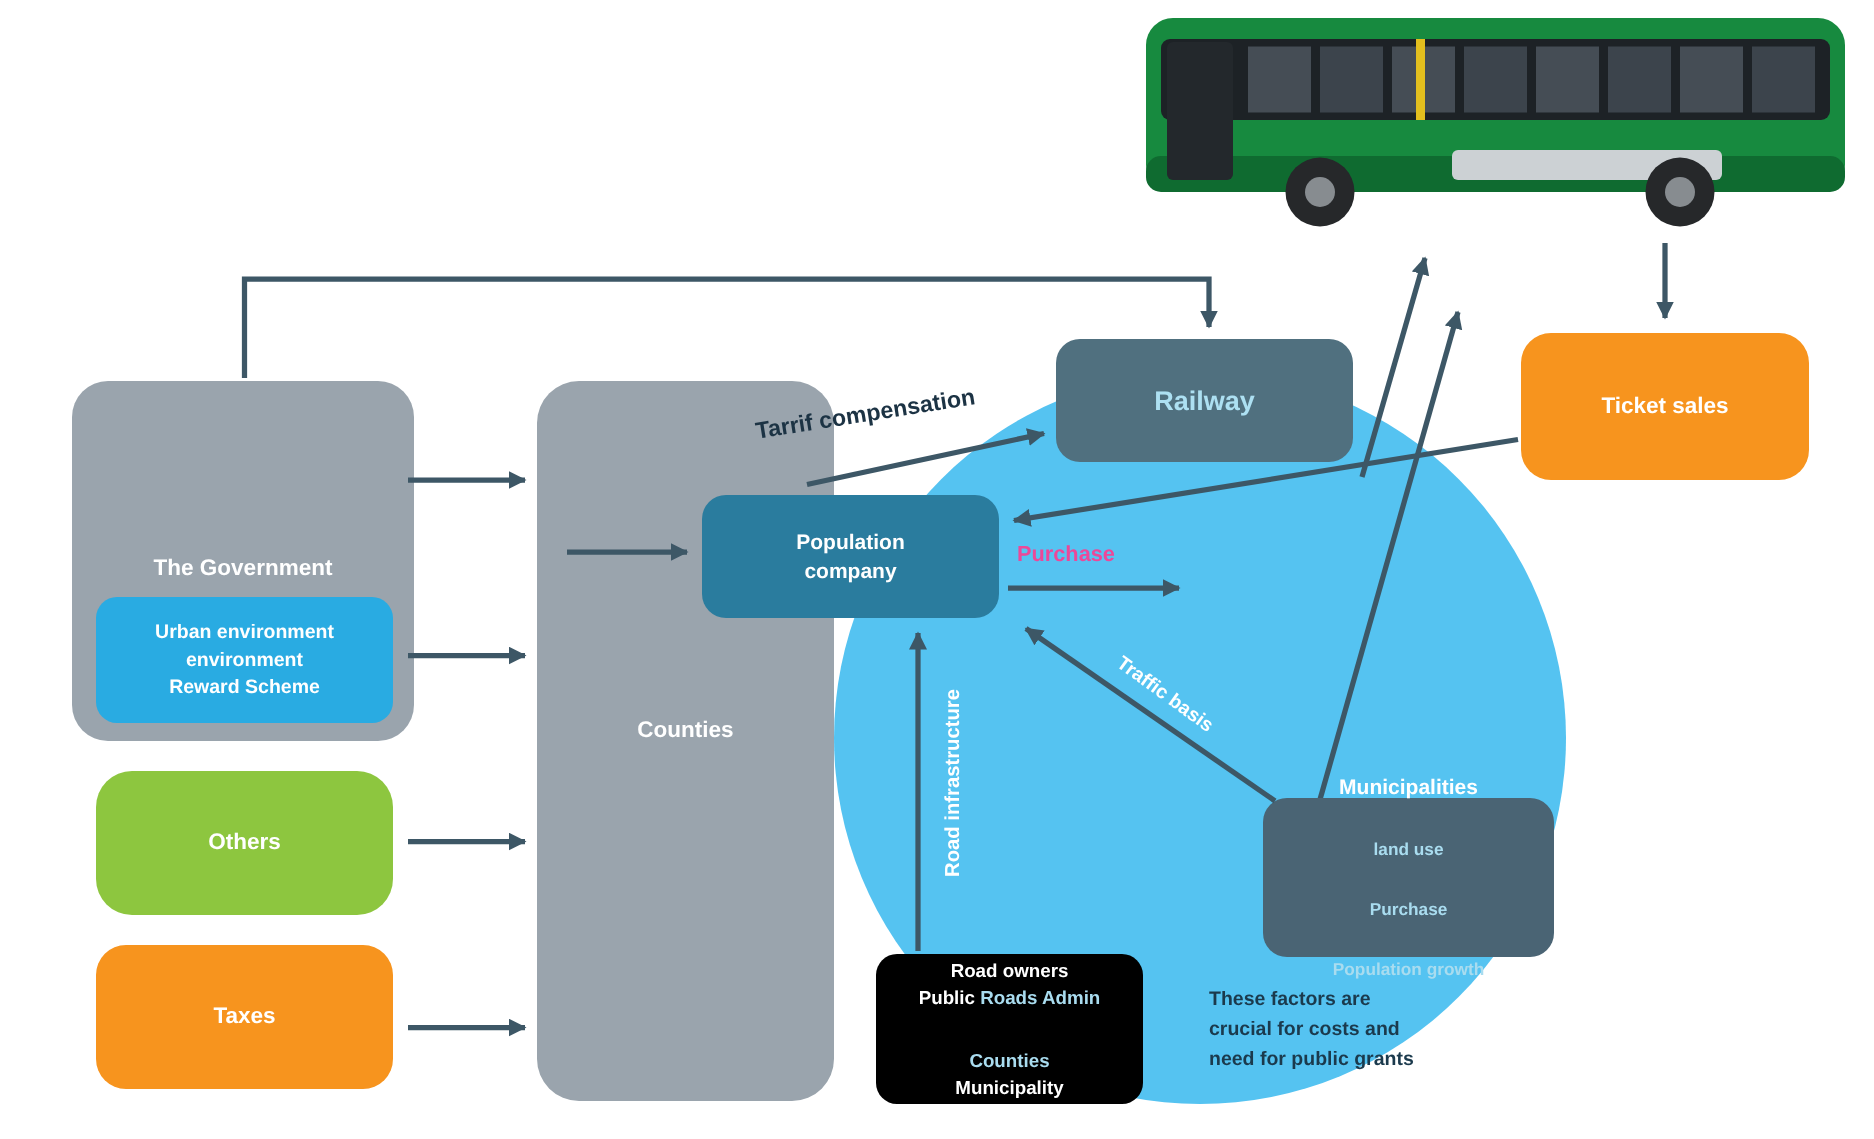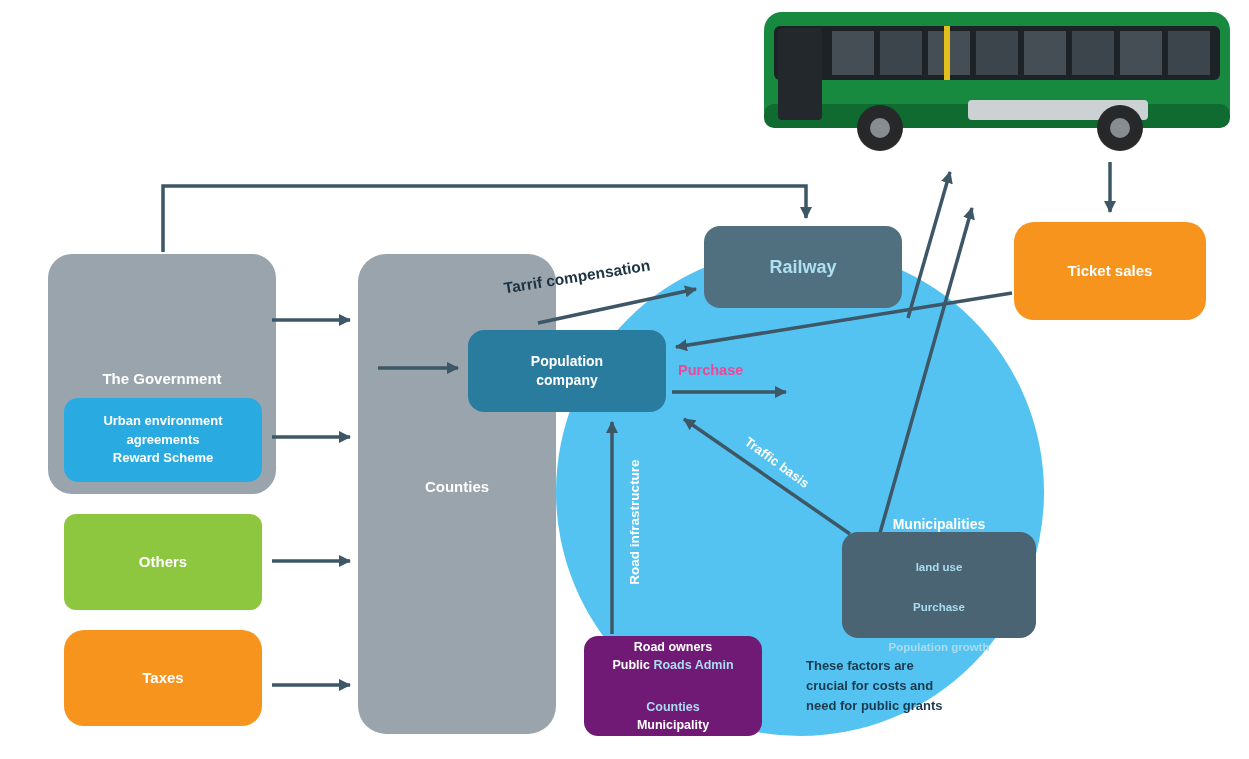--- a/index.html
+++ b/index.html
@@ -52,26 +52,26 @@
         <path d="M0,0 L12,6 L0,12 Z" fill="#3D5766"></path>
       </marker>
     </defs>
     <path d="M 880 533 L 972 208" stroke="#3D5766" stroke-width="3.5" fill="none" marker-end="url(#ah1)"></path>
   </svg>
 
   <div class="abs z3" style="left:48px; top:254px; width:228px; height:240px; background:#9AA4AD; border-radius:24px;">
     <div class="abs" style="left:0; top:116px; width:100%; text-align:center; color:#fff; font-weight:700; font-size:15px;">The Government</div>
     <div class="box" style="left:16px; top:144px; width:198px; height:84px; background:#29ABE2; border-radius:14px; font-size:13px; line-height:1.45;">
       <span>Urban environment</span>
-      <span>agreements</span>
+      <span>environment</span>
       <span>Reward Scheme</span>
     </div>
   </div>
 
-  <div class="box z3" style="left:64px; top:514px; width:198px; height:96px; background:#8DC63F; border-radius:12px; font-size:15px;">
+  <div class="box z3" style="left:64px; top:514px; width:198px; height:96px; background:#8DC63F; border-radius:24px; font-size:15px;">
     <span>Others</span>
   </div>
 
   <div class="box z3" style="left:64px; top:630px; width:198px; height:96px; background:#F7941E; border-radius:20px; font-size:15px;">
     <span>Taxes</span>
   </div>
 
   <div class="abs z3" style="left:358px; top:254px; width:198px; height:480px; background:#9AA4AD; border-radius:28px;">
     <div class="abs" style="left:0; top:224px; width:100%; text-align:center; color:#fff; font-weight:700; font-size:15px;">Counties</div>
   </div>
@@ -86,21 +86,21 @@
   </div>
 
 
   <div class="box z3" style="left:842px; top:532px; width:194px; height:106px; background:#4A6474; border-radius:16px; font-size:14px; line-height:1.4;">
     <span>Municipalities</span>
     <span class="light-txt" style="font-size:11.5px;">land use</span>
     <span class="light-txt" style="font-size:11.5px;">Purchase</span>
     <span class="light-txt" style="font-size:11.5px;">Population growth</span>
   </div>
 
-  <div class="box z3" style="left:584px; top:636px; width:178px; height:100px; background:#701a75; border-radius:14px; font-size:12.5px; line-height:1.45;">
+  <div class="box z3" style="left:584px; top:636px; width:178px; height:100px; background:#000000; border-radius:14px; font-size:12.5px; line-height:1.45;">
     <span>Road owners</span>
     <span>
       <span>Public</span><span class="light-txt"> Roads Admin</span>
     </span>
     <span class="light-txt">Counties</span>
     <span>Municipality</span>
   </div>
 
   <div class="box z3" style="left:1014px; top:222px; width:192px; height:98px; background:#F7941E; border-radius:20px; font-size:15px;">
     <span>Ticket sales</span>

